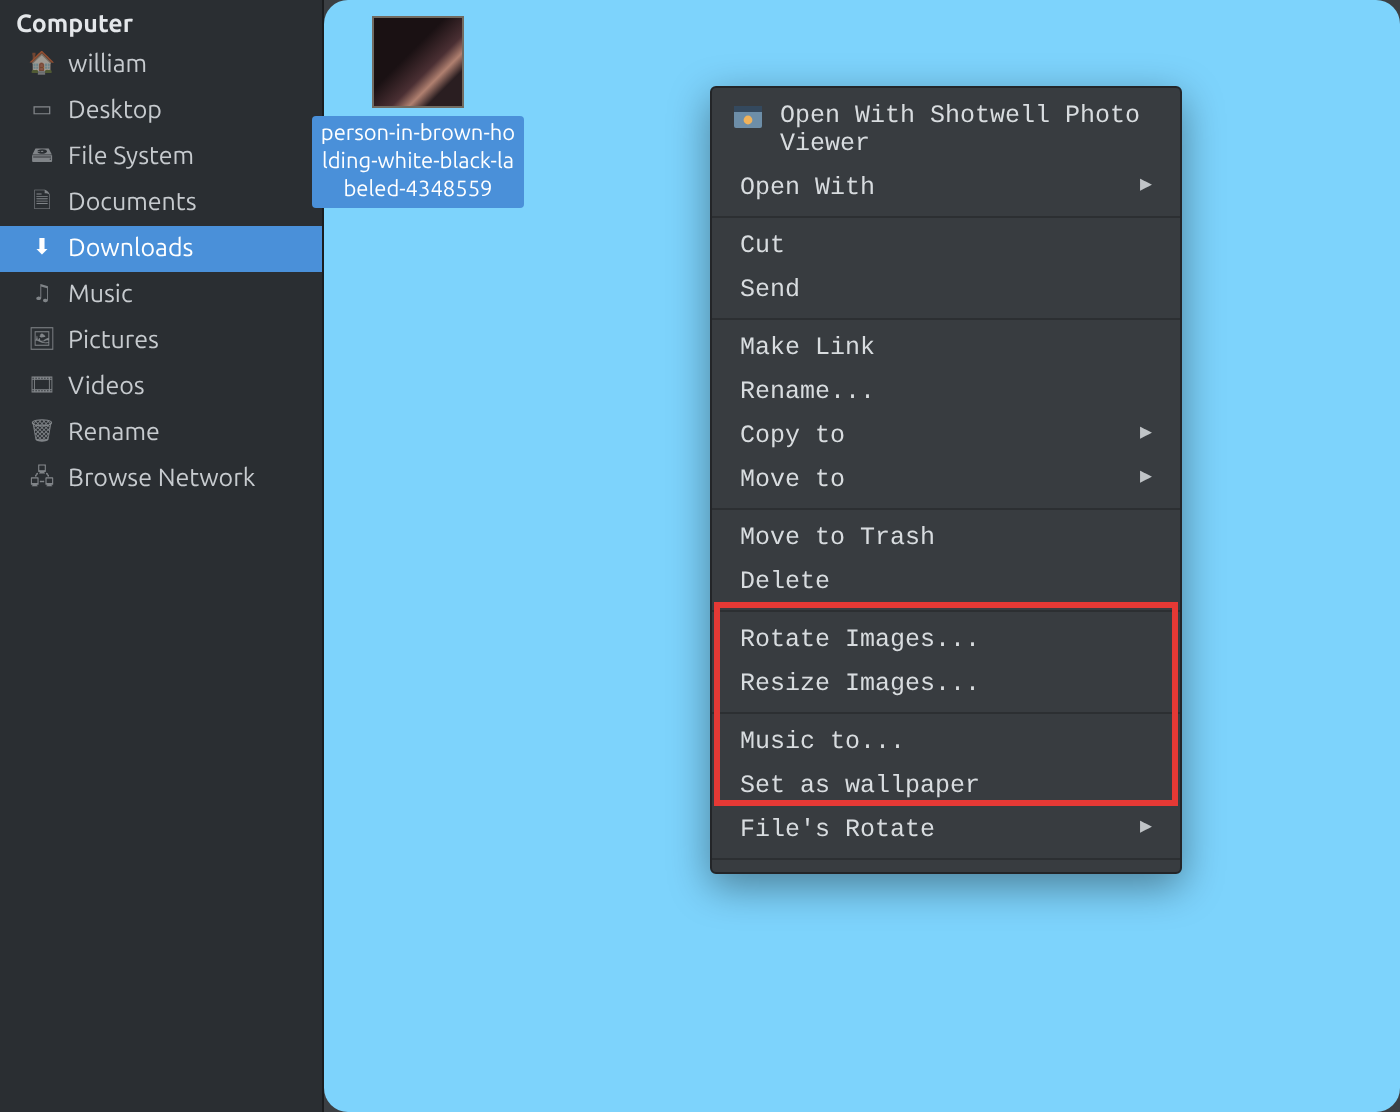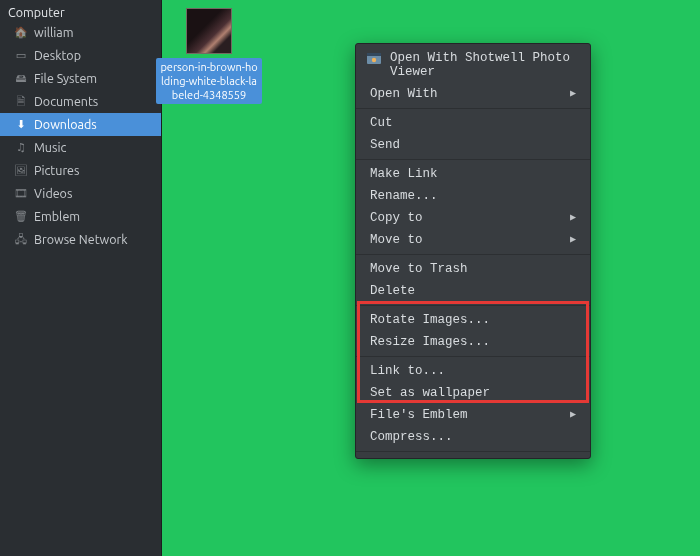--- a/index.html
+++ b/index.html
@@ -14,21 +14,21 @@
   
   .sidebar {
     width: 162px;
     height: 100%;
     background: #2a2e32;
     border-right: 1px solid #1b1d1f;
     padding: 3px 0 0 0;
   }
   .side-header {
     padding: 2px 8px;
-    font-weight: normal;
+    font-weight: bold;
     font-size: 12.5px;
     color: #e4e7ea;
   }
   .side-item {
     display: flex;
     align-items: center;
     gap: 6px;
     padding: 3px 8px 3px 14px;
     font-size: 12.5px;
     line-height: 17px;
@@ -44,22 +44,23 @@
     display: inline-flex;
     align-items: center; justify-content: center;
     opacity: .55;
     font-size: 11px;
   }
   .side-item.selected .side-icon { opacity: 1; }
   
   .main {
     flex: 1;
     position: relative;
-    background: #22c55e;
+    background: #7dd3fc;
     padding: 10px 4px;
+    border-radius: 12px;
   }
   .thumb-wrap {
     position: absolute;
     left: -6px; top: 8px;
     width: 106px;
     text-align: center;
   }
   .thumb {
     width: 46px; height: 46px;
     margin: 0 auto 4px auto;
@@ -154,21 +155,21 @@
   <div class="side-item">
     <span class="side-icon">🖼</span>
     <span>Pictures</span>
   </div>
   <div class="side-item">
     <span class="side-icon">🎞</span>
     <span>Videos</span>
   </div>
   <div class="side-item">
     <span class="side-icon">🗑</span>
-    <span>Emblem</span>
+    <span>Rename</span>
   </div>
 
   <div class="side-item">
     <span class="side-icon">🖧</span>
     <span>Browse Network</span>
   </div>
 </div>
 
 <div class="main">
   <div class="thumb-wrap">
@@ -225,30 +226,27 @@
       </div>
     <div class="sep"></div>
     <div class="mi">
         <span>Rotate Images...</span>
       </div>
     <div class="mi">
         <span>Resize Images...</span>
       </div>
     <div class="sep"></div>
     <div class="mi">
-        <span>Link to...</span>
+        <span>Music to...</span>
       </div>
     <div class="mi">
         <span>Set as wallpaper</span>
       </div>
     <div class="mi">
-      <span>File's Emblem</span>
-      <span class="spacer"></span>
-        <span class="sub">▶</span>
-    </div>
-    <div class="mi">
-        <span>Compress...</span>
-      </div>
+      <span>File's Rotate</span>
+      <span class="spacer"></span>
+        <span class="sub">▶</span>
+    </div>
     <div class="sep"></div>
   </div>
 
   <div class="highlight-box"></div>
 </div>
 
 </body></html>

